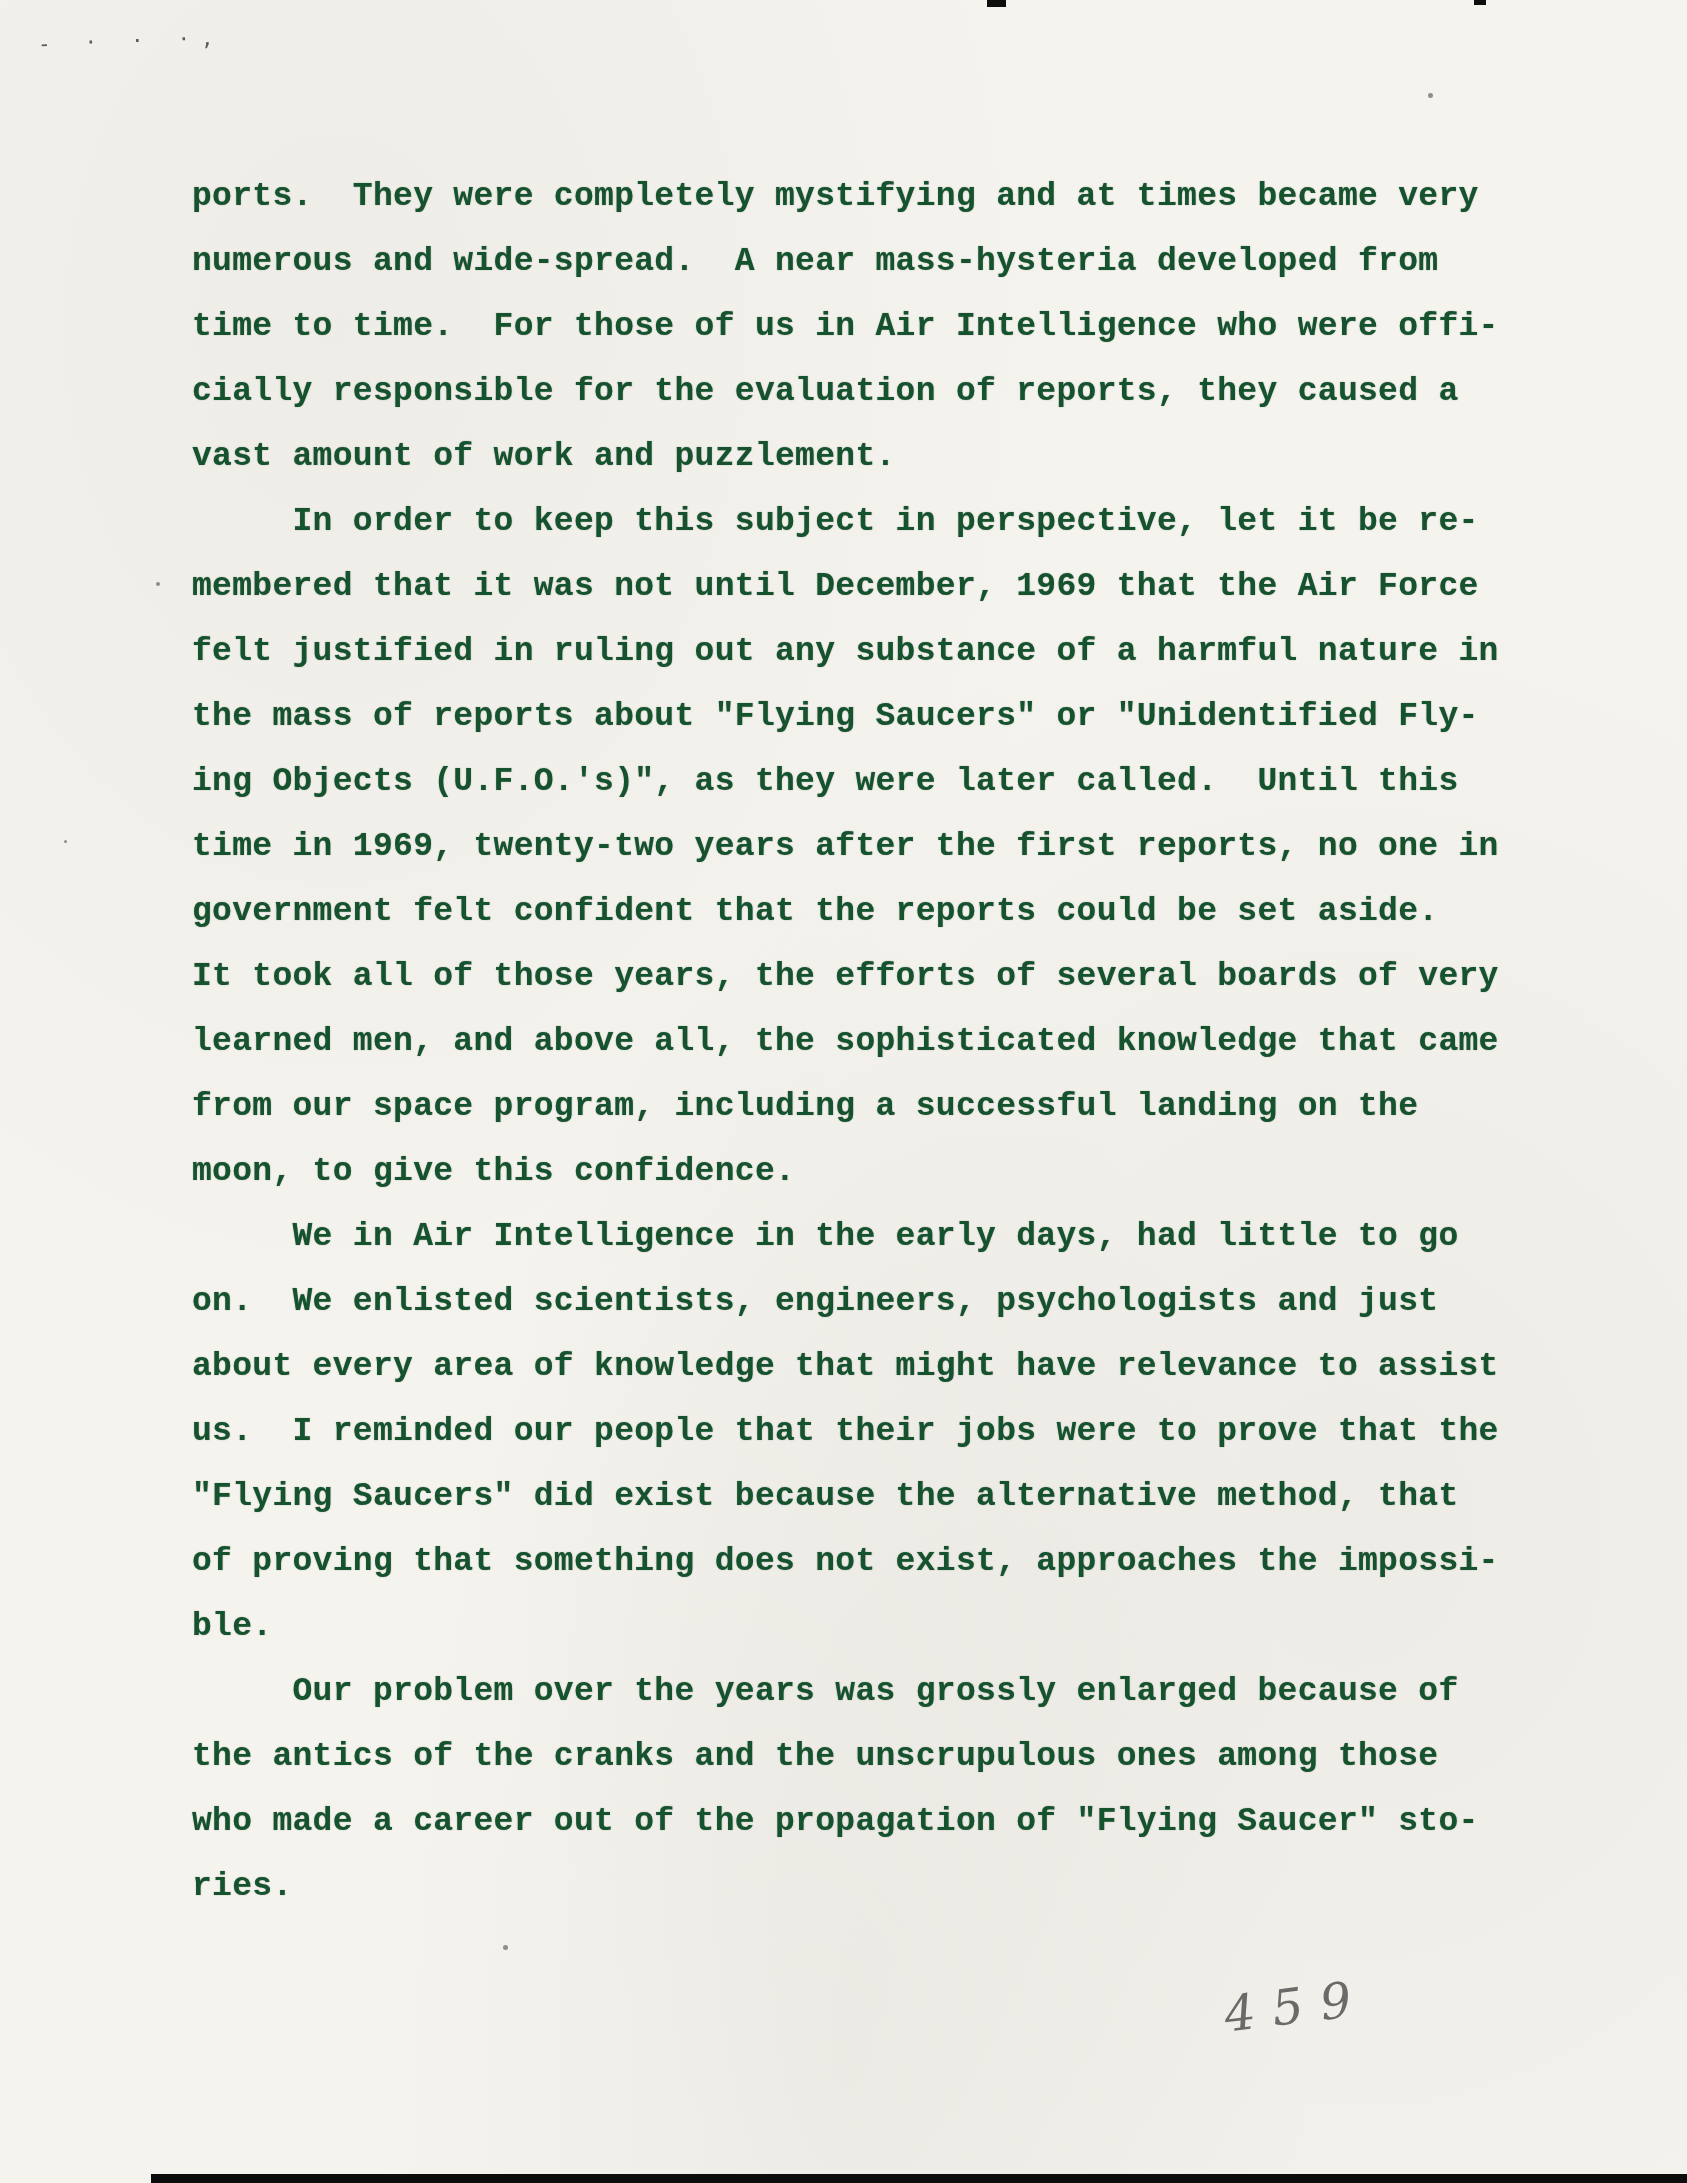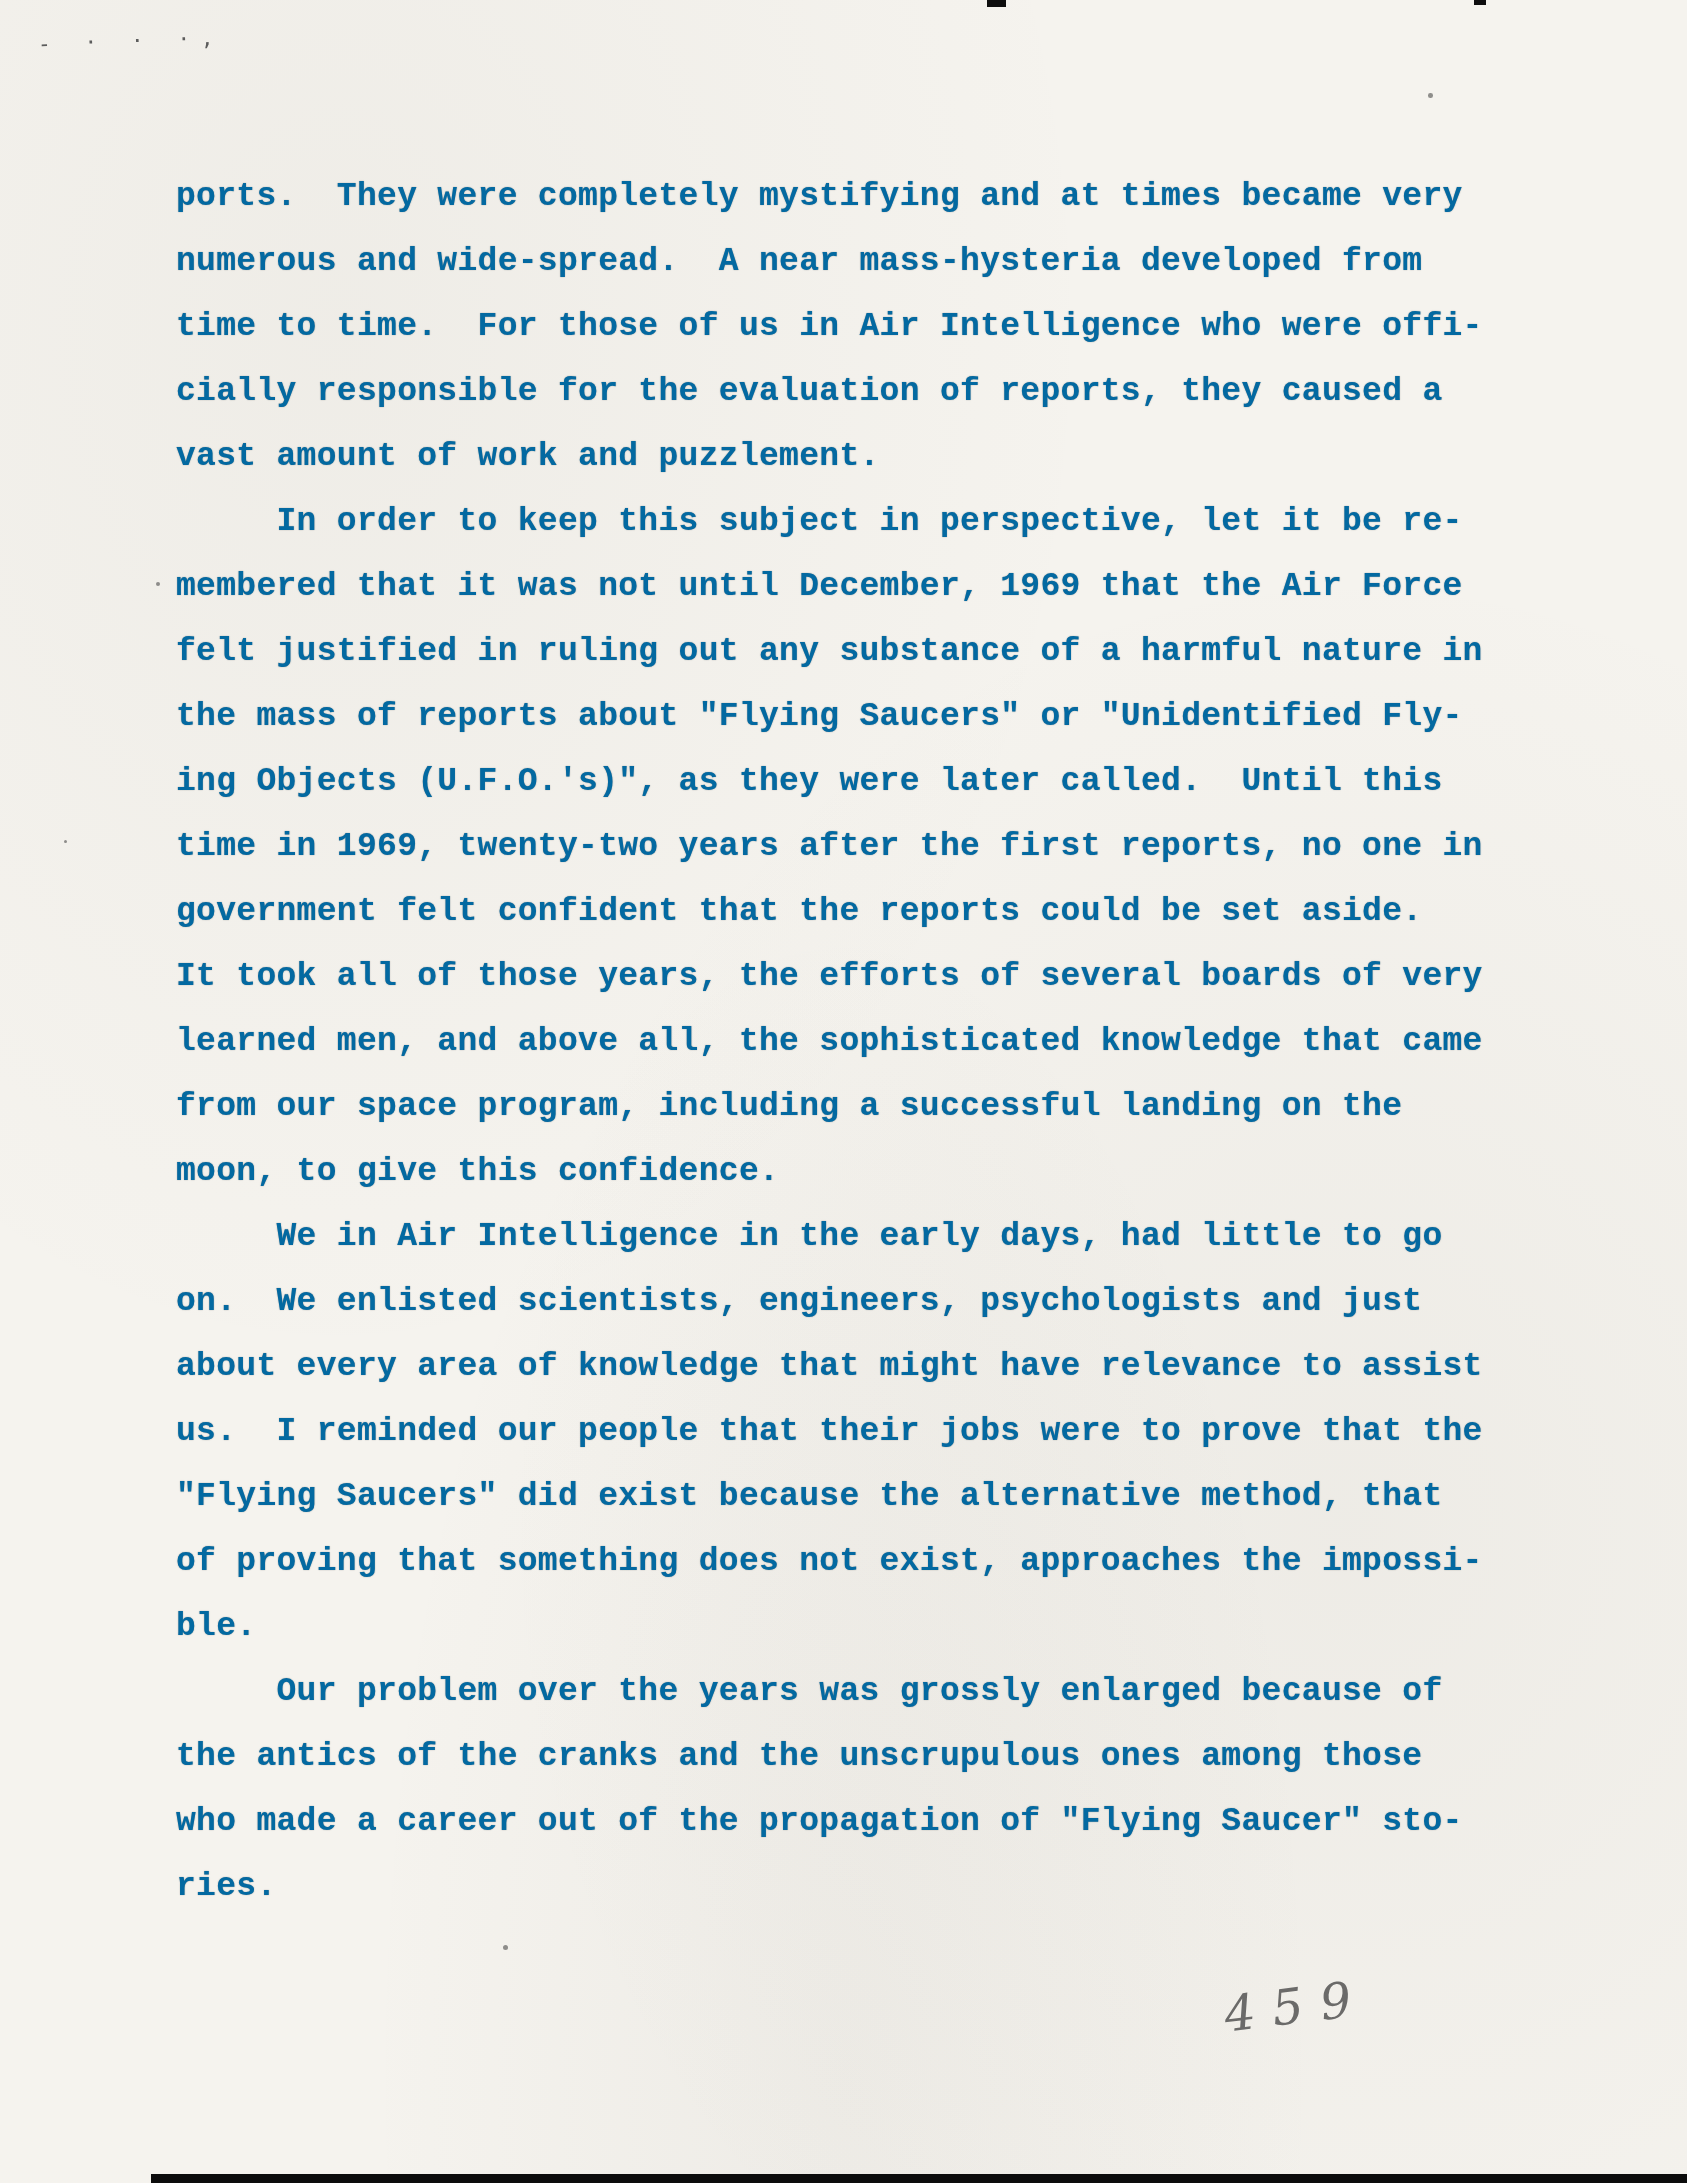--- a/index.html
+++ b/index.html
@@ -22,28 +22,28 @@
     inset: 0;
     background:
       radial-gradient(ellipse at 20% 15%, rgba(120,115,100,0.05), transparent 40%),
       radial-gradient(ellipse at 80% 70%, rgba(120,115,100,0.06), transparent 45%),
       radial-gradient(ellipse at 50% 95%, rgba(100,95,85,0.05), transparent 40%),
       #f5f3ee;
   }
 
   .body-text {
     position: absolute;
-    left: 176px;
+    left: 192px;
     top: 164px;
     margin: 0;
     font-family: "Liberation Mono", "DejaVu Sans Mono", monospace;
     font-size: 33px;
     line-height: 65px;
     font-weight: 700;
-    color: #0369a1;
+    color: #14532d;
     white-space: pre;
     letter-spacing: 0.3px;
     text-shadow: 0 0 1.3px rgba(20, 20, 20, 0.40);
   }
 
   .page-number {
     position: absolute;
     left: 1224px;
     top: 1978px;
     font-family: "DejaVu Serif", serif;

